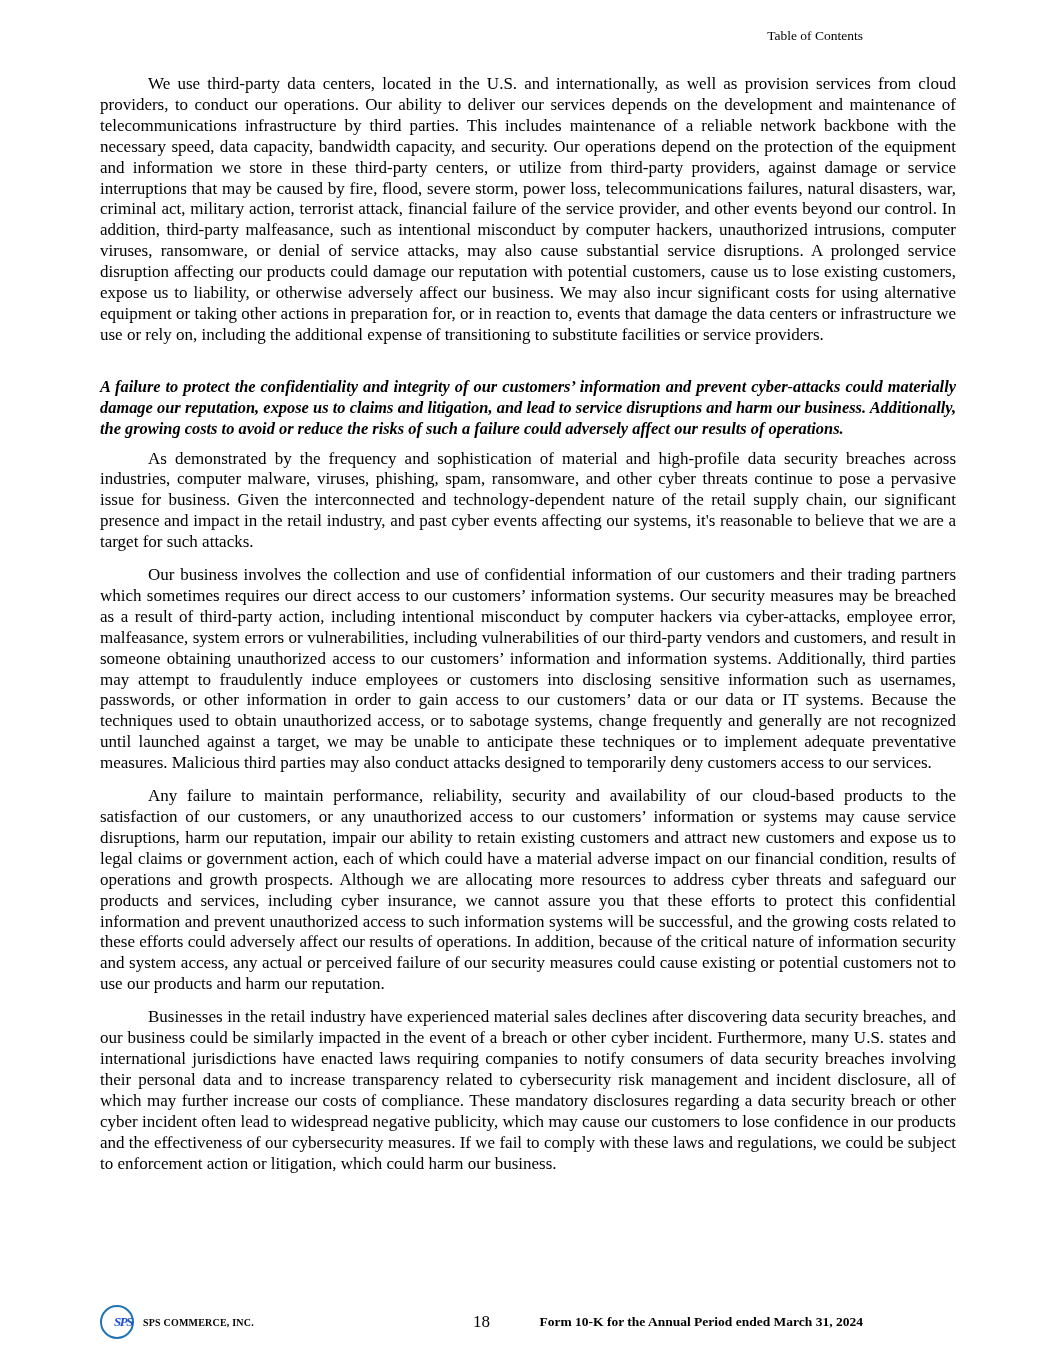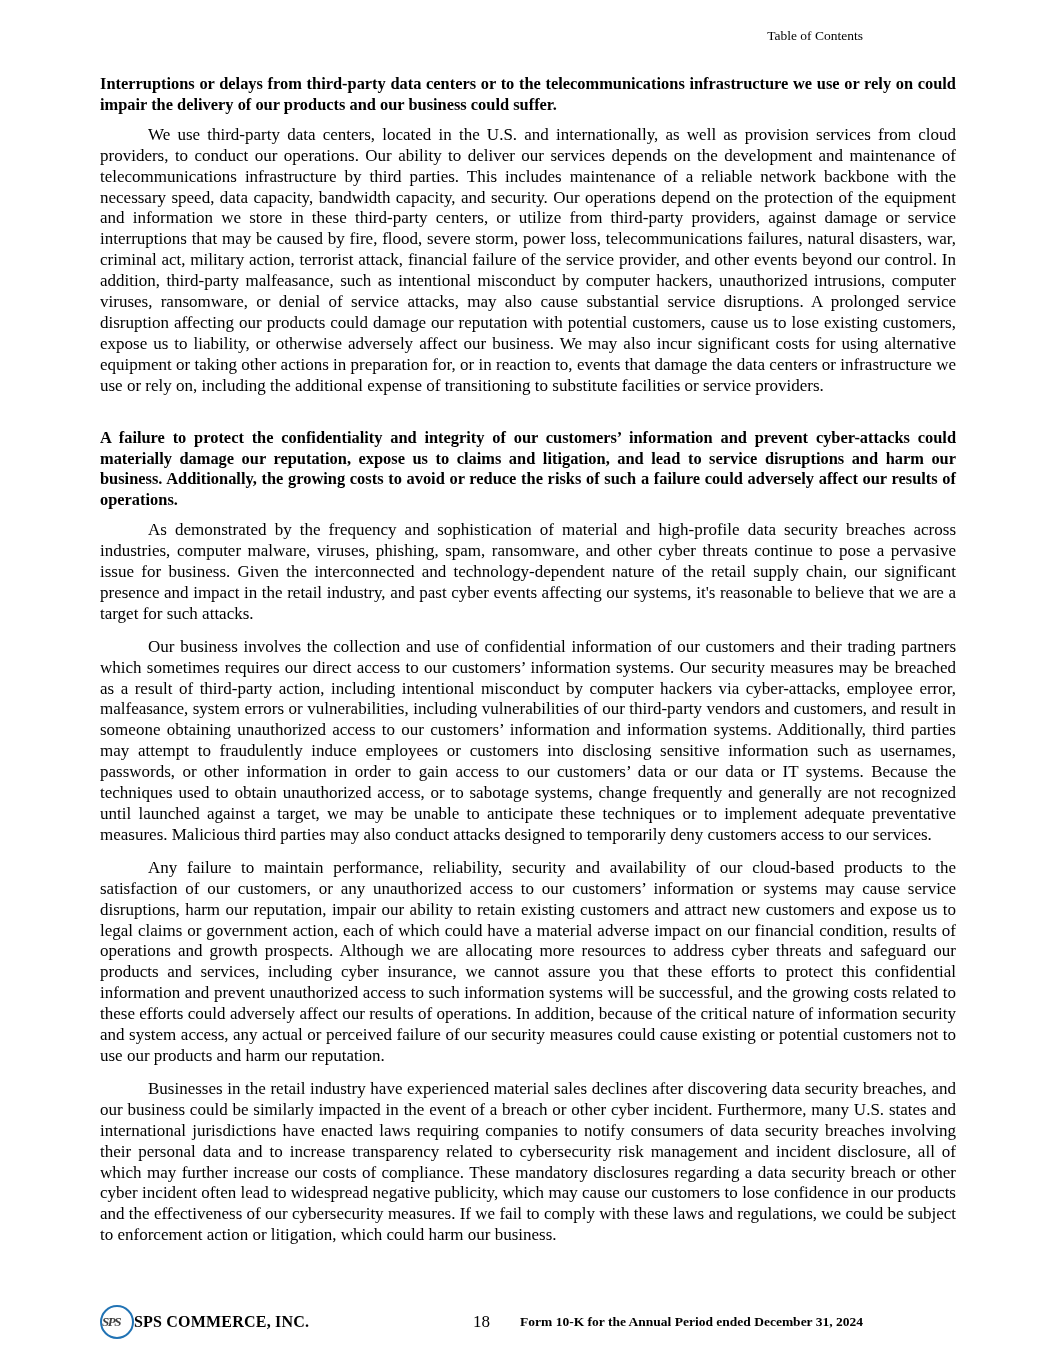--- a/index.html
+++ b/index.html
@@ -32,20 +32,21 @@
   }
   .heading {
     font-weight: bold;
     font-size: 16.4px;
     line-height: 20.9px;
     text-align: justify;
     margin: 0 0 9px 0;
   }
   .heading.mt {
     margin-top: 31px;
+    font-style: italic;
   }
   p.bodypara {
     font-size: 17px;
     line-height: 20.9px;
     text-align: justify;
     text-indent: 48px;
     margin: 0 0 12px 0;
   }
   .footer {
     position: absolute;
@@ -56,32 +57,33 @@
     display: flex;
     align-items: center;
   }
   .logo-circle {
     width: 34px;
     height: 34px;
     border: 2.5px solid #2173b4;
     border-radius: 50%;
     display: flex;
     align-items: center;
-    justify-content: flex-start;
-    color: #404040;
+    justify-content: flex-end;
+    color: #1d4ed8;
     font-style: italic;
     font-weight: bold;
     font-size: 13px;
     letter-spacing: -1.5px;
     box-sizing: border-box;
     flex: 0 0 auto;
   }
   .company-name {
     font-weight: bold;
-    font-size: 16px;
+    font-size: 10px;
+    margin-left: 9px;
     letter-spacing: 0.2px;
   }
   .page-number {
     position: absolute;
     left: 50%;
     transform: translateX(-50%);
     font-size: 17px;
     font-weight: normal;
   }
   .form-text {
@@ -92,21 +94,20 @@
 </style>
 </head>
 <body>
 
 <div class="page">
 
   <div class="toc">Table of Contents</div>
 
   <div class="content">
 
-    <div class="heading">Interruptions or delays from third-party data centers or to the telecommunications infrastructure we use or rely on could impair the delivery of our products and our business could suffer.</div>
 
     <p class="bodypara">We use third-party data centers, located in the U.S. and internationally, as well as provision services from cloud providers, to conduct our operations. Our ability to deliver our services depends on the development and maintenance of telecommunications infrastructure by third parties. This includes maintenance of a reliable network backbone with the necessary speed, data capacity, bandwidth capacity, and security. Our operations depend on the protection of the equipment and information we store in these third-party centers, or utilize from third-party providers, against damage or service interruptions that may be caused by fire, flood, severe storm, power loss, telecommunications failures, natural disasters, war, criminal act, military action, terrorist attack, financial failure of the service provider, and other events beyond our control. In addition, third-party malfeasance, such as intentional misconduct by computer hackers, unauthorized intrusions, computer viruses, ransomware, or denial of service attacks, may also cause substantial service disruptions. A prolonged service disruption affecting our products could damage our reputation with potential customers, cause us to lose existing customers, expose us to liability, or otherwise adversely affect our business. We may also incur significant costs for using alternative equipment or taking other actions in preparation for, or in reaction to, events that damage the data centers or infrastructure we use or rely on, including the additional expense of transitioning to substitute facilities or service providers.</p>
 
     <div class="heading mt">A failure to protect the confidentiality and integrity of our customers’ information and prevent cyber-attacks could materially damage our reputation, expose us to claims and litigation, and lead to service disruptions and harm our business. Additionally, the growing costs to avoid or reduce the risks of such a failure could adversely affect our results of operations.</div>
 
     <p class="bodypara">As demonstrated by the frequency and sophistication of material and high-profile data security breaches across industries, computer malware, viruses, phishing, spam, ransomware, and other cyber threats continue to pose a pervasive issue for business. Given the interconnected and technology-dependent nature of the retail supply chain, our significant presence and impact in the retail industry, and past cyber events affecting our systems, it's reasonable to believe that we are a target for such attacks.</p>
 
     <p class="bodypara">Our business involves the collection and use of confidential information of our customers and their trading partners which sometimes requires our direct access to our customers’ information systems. Our security measures may be breached as a result of third-party action, including intentional misconduct by computer hackers via cyber-attacks, employee error, malfeasance, system errors or vulnerabilities, including vulnerabilities of our third-party vendors and customers, and result in someone obtaining unauthorized access to our customers’ information and information systems. Additionally, third parties may attempt to fraudulently induce employees or customers into disclosing sensitive information such as usernames, passwords, or other information in order to gain access to our customers’ data or our data or IT systems. Because the techniques used to obtain unauthorized access, or to sabotage systems, change frequently and generally are not recognized until launched against a target, we may be unable to anticipate these techniques or to implement adequate preventative measures. Malicious third parties may also conduct attacks designed to temporarily deny customers access to our services.</p>
 
     <p class="bodypara">Any failure to maintain performance, reliability, security and availability of our cloud-based products to the satisfaction of our customers, or any unauthorized access to our customers’ information or systems may cause service disruptions, harm our reputation, impair our ability to retain existing customers and attract new customers and expose us to legal claims or government action, each of which could have a material adverse impact on our financial condition, results of operations and growth prospects. Although we are allocating more resources to address cyber threats and safeguard our products and services, including cyber insurance, we cannot assure you that these efforts to protect this confidential information and prevent unauthorized access to such information systems will be successful, and the growing costs related to these efforts could adversely affect our results of operations. In addition, because of the critical nature of information security and system access, any actual or perceived failure of our security measures could cause existing or potential customers not to use our products and harm our reputation.</p>
@@ -114,16 +115,16 @@
     <p class="bodypara">Businesses in the retail industry have experienced material sales declines after discovering data security breaches, and our business could be similarly impacted in the event of a breach or other cyber incident. Furthermore, many U.S. states and international jurisdictions have enacted laws requiring companies to notify consumers of data security breaches involving their personal data and to increase transparency related to cybersecurity risk management and incident disclosure, all of which may further increase our costs of compliance. These mandatory disclosures regarding a data security breach or other cyber incident often lead to widespread negative publicity, which may cause our customers to lose confidence in our products and the effectiveness of our cybersecurity measures. If we fail to comply with these laws and regulations, we could be subject to enforcement action or litigation, which could harm our business.</p>
 
   </div>
 
   <div class="footer">
     <div class="logo-circle">
       <span>SPS</span>
     </div>
     <div class="company-name">SPS COMMERCE, INC.</div>
     <div class="page-number">18</div>
-    <div class="form-text">Form 10-K for the Annual Period ended December 31, 2024</div>
+    <div class="form-text">Form 10-K for the Annual Period ended March 31, 2024</div>
   </div>
 
 </div>
 
 </body></html>

